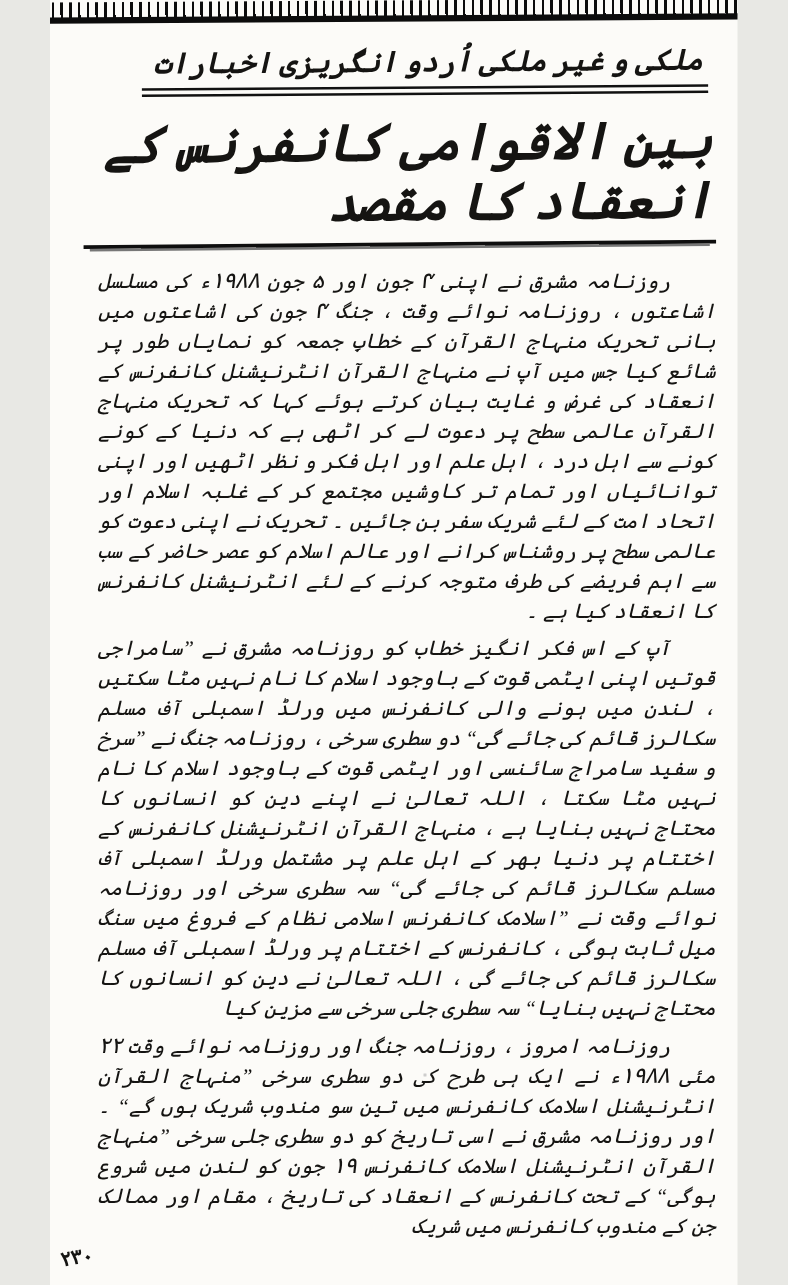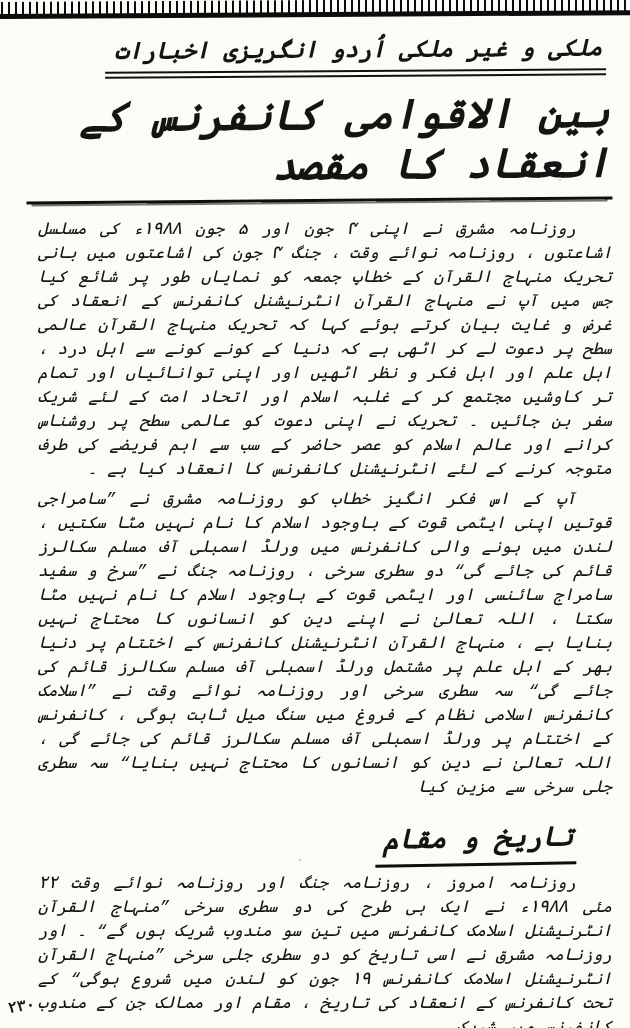--- a/index.html
+++ b/index.html
@@ -1,27 +1,27 @@
 <!DOCTYPE html>
 <html lang="ur" dir="rtl"><head>
 <meta charset="utf-8">
 <style>
   html,body{margin:0;padding:0;background:#e8e8e4;}
   .page{
     position:relative;
-    width:630px;height:1028px;
+    width:550px;height:1028px;
     margin:0 auto;
     background:#fcfbf8;
     background-image:
       radial-gradient(circle 1px at 120px 300px, #bbb 0, transparent 2px),
       radial-gradient(circle 1px at 480px 520px, #c5c5c0 0, transparent 2px),
       radial-gradient(circle 1px at 300px 860px, #bbb 0, transparent 2px),
       radial-gradient(circle 1px at 560px 180px, #ccc 0, transparent 2px);
     overflow:hidden;
-    font-family:Liberation Mono, monospace;
+    font-family:Liberation Serif, serif;
     color:#151412;
     direction:rtl;
   }
   .top-band{
     position:absolute;top:0;left:-6px;width:660px;height:22px;
     background:
       repeating-linear-gradient(90deg,#0c0c0c 0 2px,transparent 2px 7px),
       linear-gradient(#0c0c0c,#0c0c0c);
     background-size:100% 13px,100% 5px;
     background-position:0 0,0 12px;
@@ -95,23 +95,20 @@
     </div>
 
     <div class="h-main">
       <span class="hd">بین الاقوامی کانفرنس کے انعقاد کا مقصد</span>
     </div>
 
     <p class="body">روزنامہ مشرق نے اپنی ۴ جون اور ۵ جون ۱۹۸۸ء کی مسلسل اشاعتوں ، روزنامہ نوائے وقت ، جنگ ۴ جون کی اشاعتوں میں بانی تحریک منہاج القرآن کے خطابِ جمعہ کو نمایاں طور پر شائع کیا جس میں آپ نے منہاج القرآن انٹرنیشنل کانفرنس کے انعقاد کی غرض و غایت بیان کرتے ہوئے کہا کہ تحریک منہاج القرآن عالمی سطح پر دعوت لے کر اٹھی ہے کہ دنیا کے کونے کونے سے اہل درد ، اہل علم اور اہل فکر و نظر اٹھیں اور اپنی توانائیاں اور تمام تر کاوشیں مجتمع کر کے غلبہ اسلام اور اتحاد امت کے لئے شریک سفر بن جائیں ۔ تحریک نے اپنی دعوت کو عالمی سطح پر روشناس کرانے اور عالم اسلام کو عصر حاضر کے سب سے اہم فریضے کی طرف متوجہ کرنے کے لئے انٹرنیشنل کانفرنس کا انعقاد کیا ہے ۔</p>
 
     <p class="body second">آپ کے اس فکر انگیز خطاب کو روزنامہ مشرق نے ”سامراجی قوتیں اپنی ایٹمی قوت کے باوجود اسلام کا نام نہیں مٹا سکتیں ، لندن میں ہونے والی کانفرنس میں ورلڈ اسمبلی آف مسلم سکالرز قائم کی جائے گی“ دو سطری سرخی ، روزنامہ جنگ نے ”سرخ و سفید سامراج سائنسی اور ایٹمی قوت کے باوجود اسلام کا نام نہیں مٹا سکتا ، اللہ تعالیٰ نے اپنے دین کو انسانوں کا محتاج نہیں بنایا ہے ، منہاج القرآن انٹرنیشنل کانفرنس کے اختتام پر دنیا بھر کے اہل علم پر مشتمل ورلڈ اسمبلی آف مسلم سکالرز قائم کی جائے گی“ سہ سطری سرخی اور روزنامہ نوائے وقت نے ”اسلامک کانفرنس اسلامی نظام کے فروغ میں سنگ میل ثابت ہوگی ، کانفرنس کے اختتام پر ورلڈ اسمبلی آف مسلم سکالرز قائم کی جائے گی ، اللہ تعالیٰ نے دین کو انسانوں کا محتاج نہیں بنایا“ سہ سطری جلی سرخی سے مزین کیا</p>
 
-    <div class="h-sub">
-      <span class="hd">تاریخ و مقام</span>
-    </div>
 
     <p class="body second">روزنامہ امروز ، روزنامہ جنگ اور روزنامہ نوائے وقت ۲۲ مئی ۱۹۸۸ء نے ایک ہی طرح کی دو سطری سرخی ”منہاج القرآن انٹرنیشنل اسلامک کانفرنس میں تین سو مندوب شریک ہوں گے“ ۔ اور روزنامہ مشرق نے اسی تاریخ کو دو سطری جلی سرخی ”منہاج القرآن انٹرنیشنل اسلامک کانفرنس ۱۹ جون کو لندن میں شروع ہوگی“ کے تحت کانفرنس کے انعقاد کی تاریخ ، مقام اور ممالک جن کے مندوب کانفرنس میں شریک</p>
 
   </div>
 
   <div class="page-number">۲۳۰</div>
 
 </div>
 
 </body></html>

